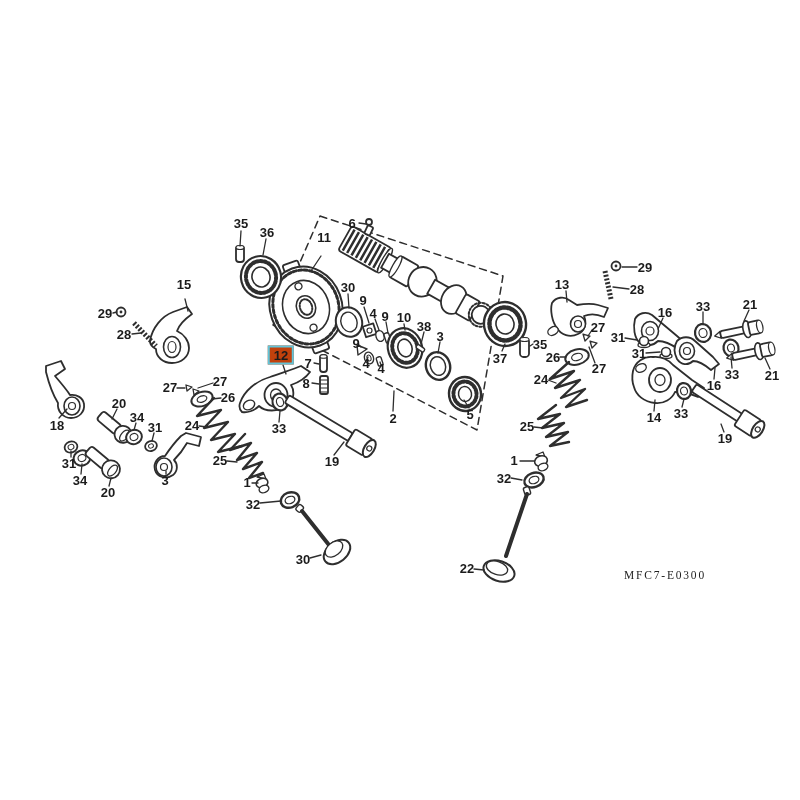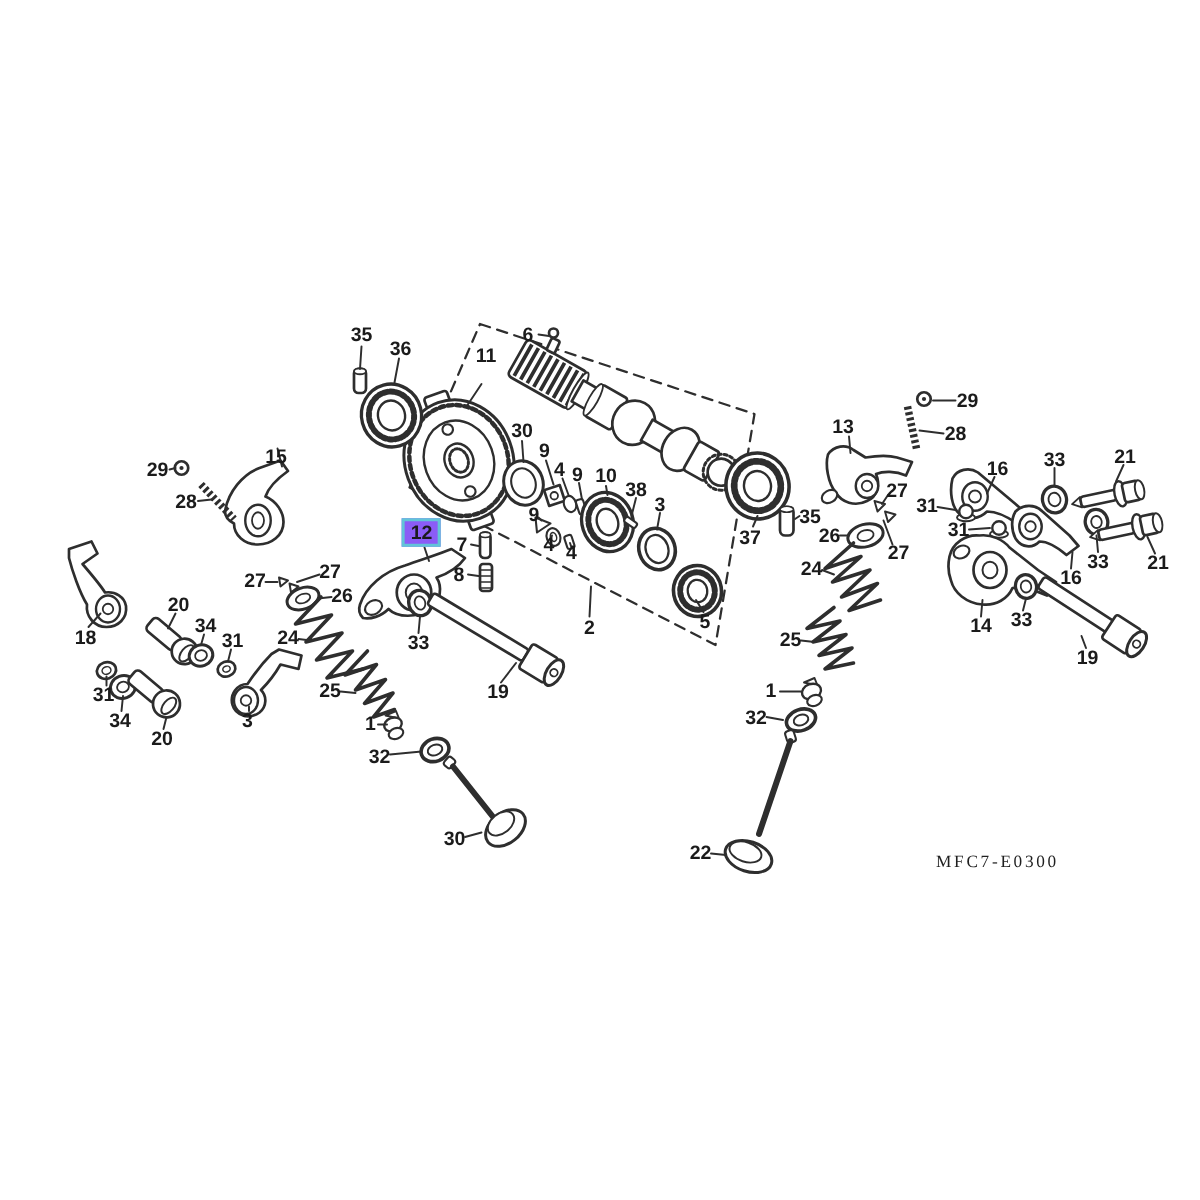--- a/index.html
+++ b/index.html
@@ -2,21 +2,21 @@
 <html style="--hl: #62c4d8;"><head>
 <meta charset="utf-8">
 <style>
   html,body{margin:0;padding:0;background:#fff}
   body{width:800px;height:800px;overflow:hidden}
   .stage{position:relative;width:800px;height:782px;background:#fff;font-family:"Liberation Sans",sans-serif}
   svg{position:absolute;left:0;top:0}
   .wf{fill:#ffffff}
   .callout-layer{position:absolute;left:0;top:0;width:800px;height:800px}
   .callout{position:absolute;transform:translate(-50%,-50%);font-size:13px;font-weight:700;color:#1b1b1b;line-height:1;white-space:nowrap}
-  .callout.highlight{border:2.5px solid var(--hl,#62c4d8);padding:1px 4px;background:#8b5cf6}
+  .callout.highlight{border:2.5px solid var(--hl,#62c4d8);padding:1px 4px;background:#c2410c}
   .code{position:absolute;transform:translate(-50%,-50%);font-family:"Liberation Serif",serif;font-size:11.5px;letter-spacing:1.8px;color:#1f1f1f;white-space:nowrap}
 </style>
 </head>
 <body>
 
 <div class="stage">
 
 <svg width="800" height="800" viewBox="0 0 800 800">
   <g stroke="#2e2e2e" fill="none" stroke-width="1.8" stroke-linecap="round" stroke-linejoin="round">
 
@@ -391,21 +391,21 @@
       <div class="callout" style="left: 424px; top: 326px;">38</div>
       <div class="callout" style="left: 440px; top: 336px;">3</div>
       <div class="callout" style="left: 356px; top: 343px;">9</div>
       <div class="callout" style="left: 366px; top: 363px;">4</div>
       <div class="callout" style="left: 381px; top: 368px;">4</div>
       <div class="callout" style="left: 393px; top: 418px;">2</div>
       <div class="callout" style="left: 470px; top: 414px;">5</div>
       <div class="callout" style="left: 500px; top: 358px;">37</div>
       <div class="callout" style="left: 105px; top: 313px;">29</div>
       <div class="callout" style="left: 124px; top: 334px;">28</div>
-      <div class="callout" style="left: 184px; top: 304px;">15</div>
+      <div class="callout" style="left: 184px; top: 284px;">15</div>
       <div class="callout" style="left: 57px; top: 425px;">18</div>
       <div class="callout" style="left: 119px; top: 403px;">20</div>
       <div class="callout" style="left: 137px; top: 417px;">34</div>
       <div class="callout" style="left: 155px; top: 427px;">31</div>
       <div class="callout" style="left: 69px; top: 463px;">31</div>
       <div class="callout" style="left: 80px; top: 480px;">34</div>
       <div class="callout" style="left: 108px; top: 492px;">20</div>
       <div class="callout" style="left: 165px; top: 480px;">3</div>
       <div class="callout" style="left: 170px; top: 387px;">27</div>
       <div class="callout" style="left: 220px; top: 381px;">27</div>

